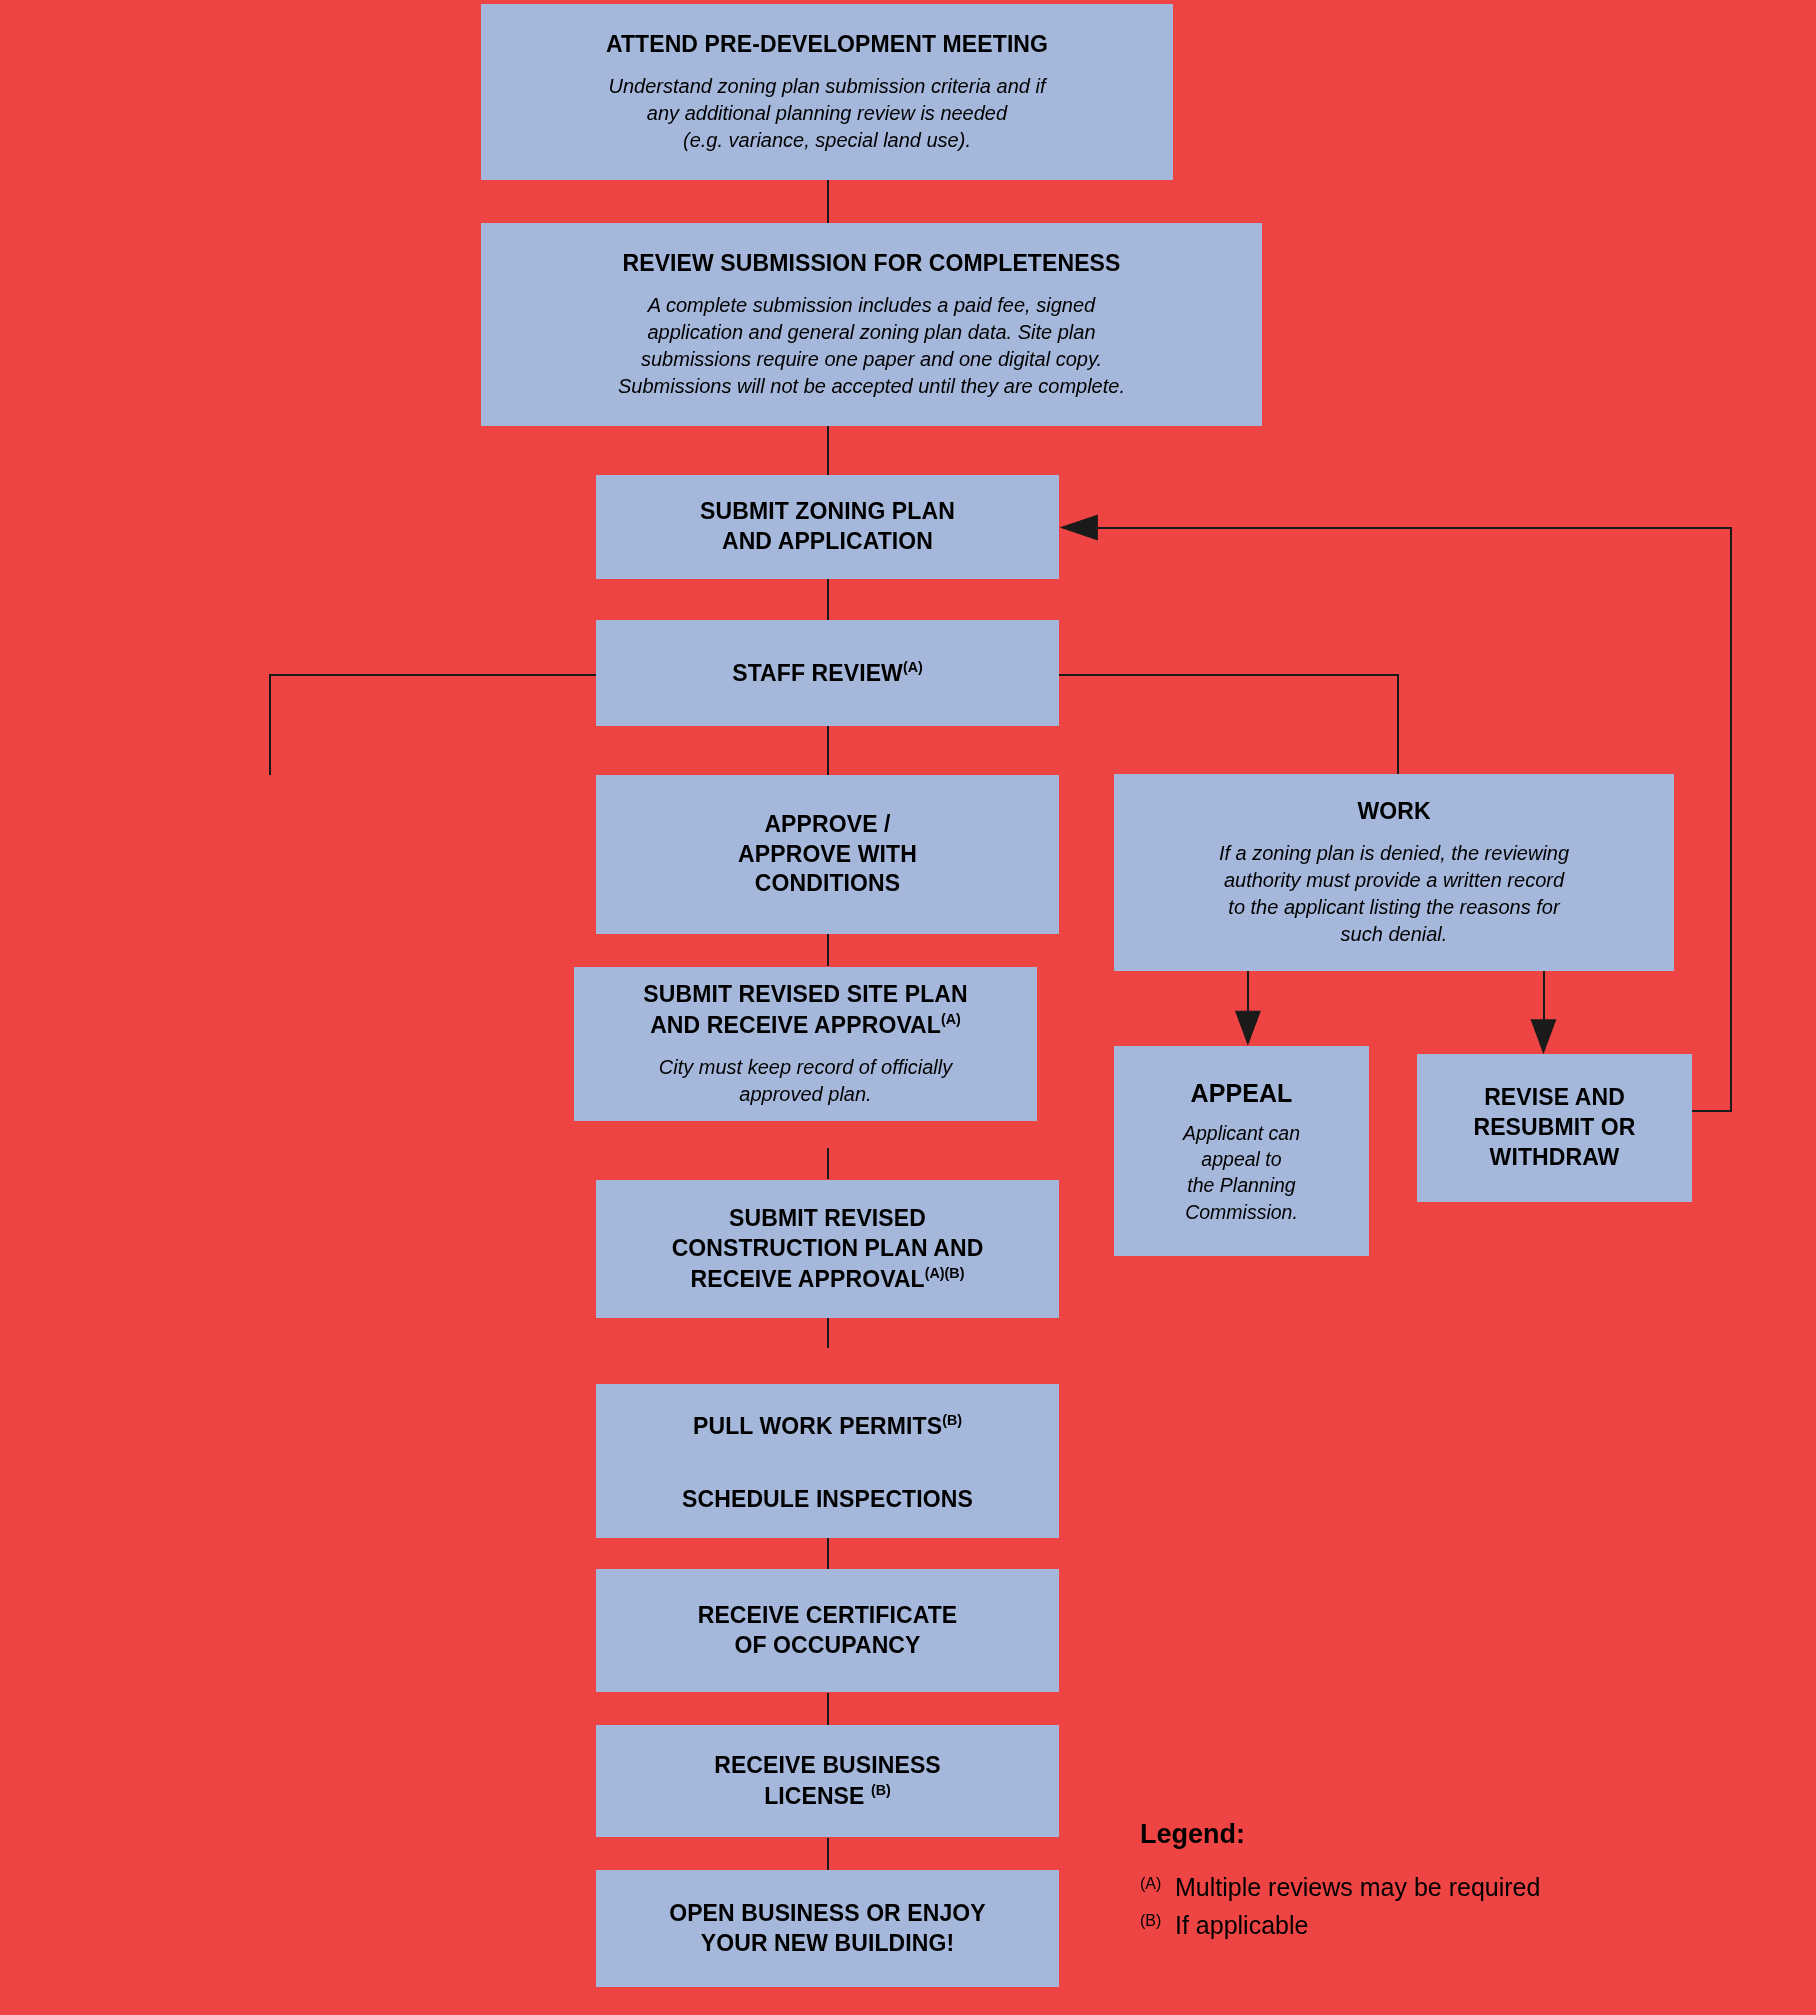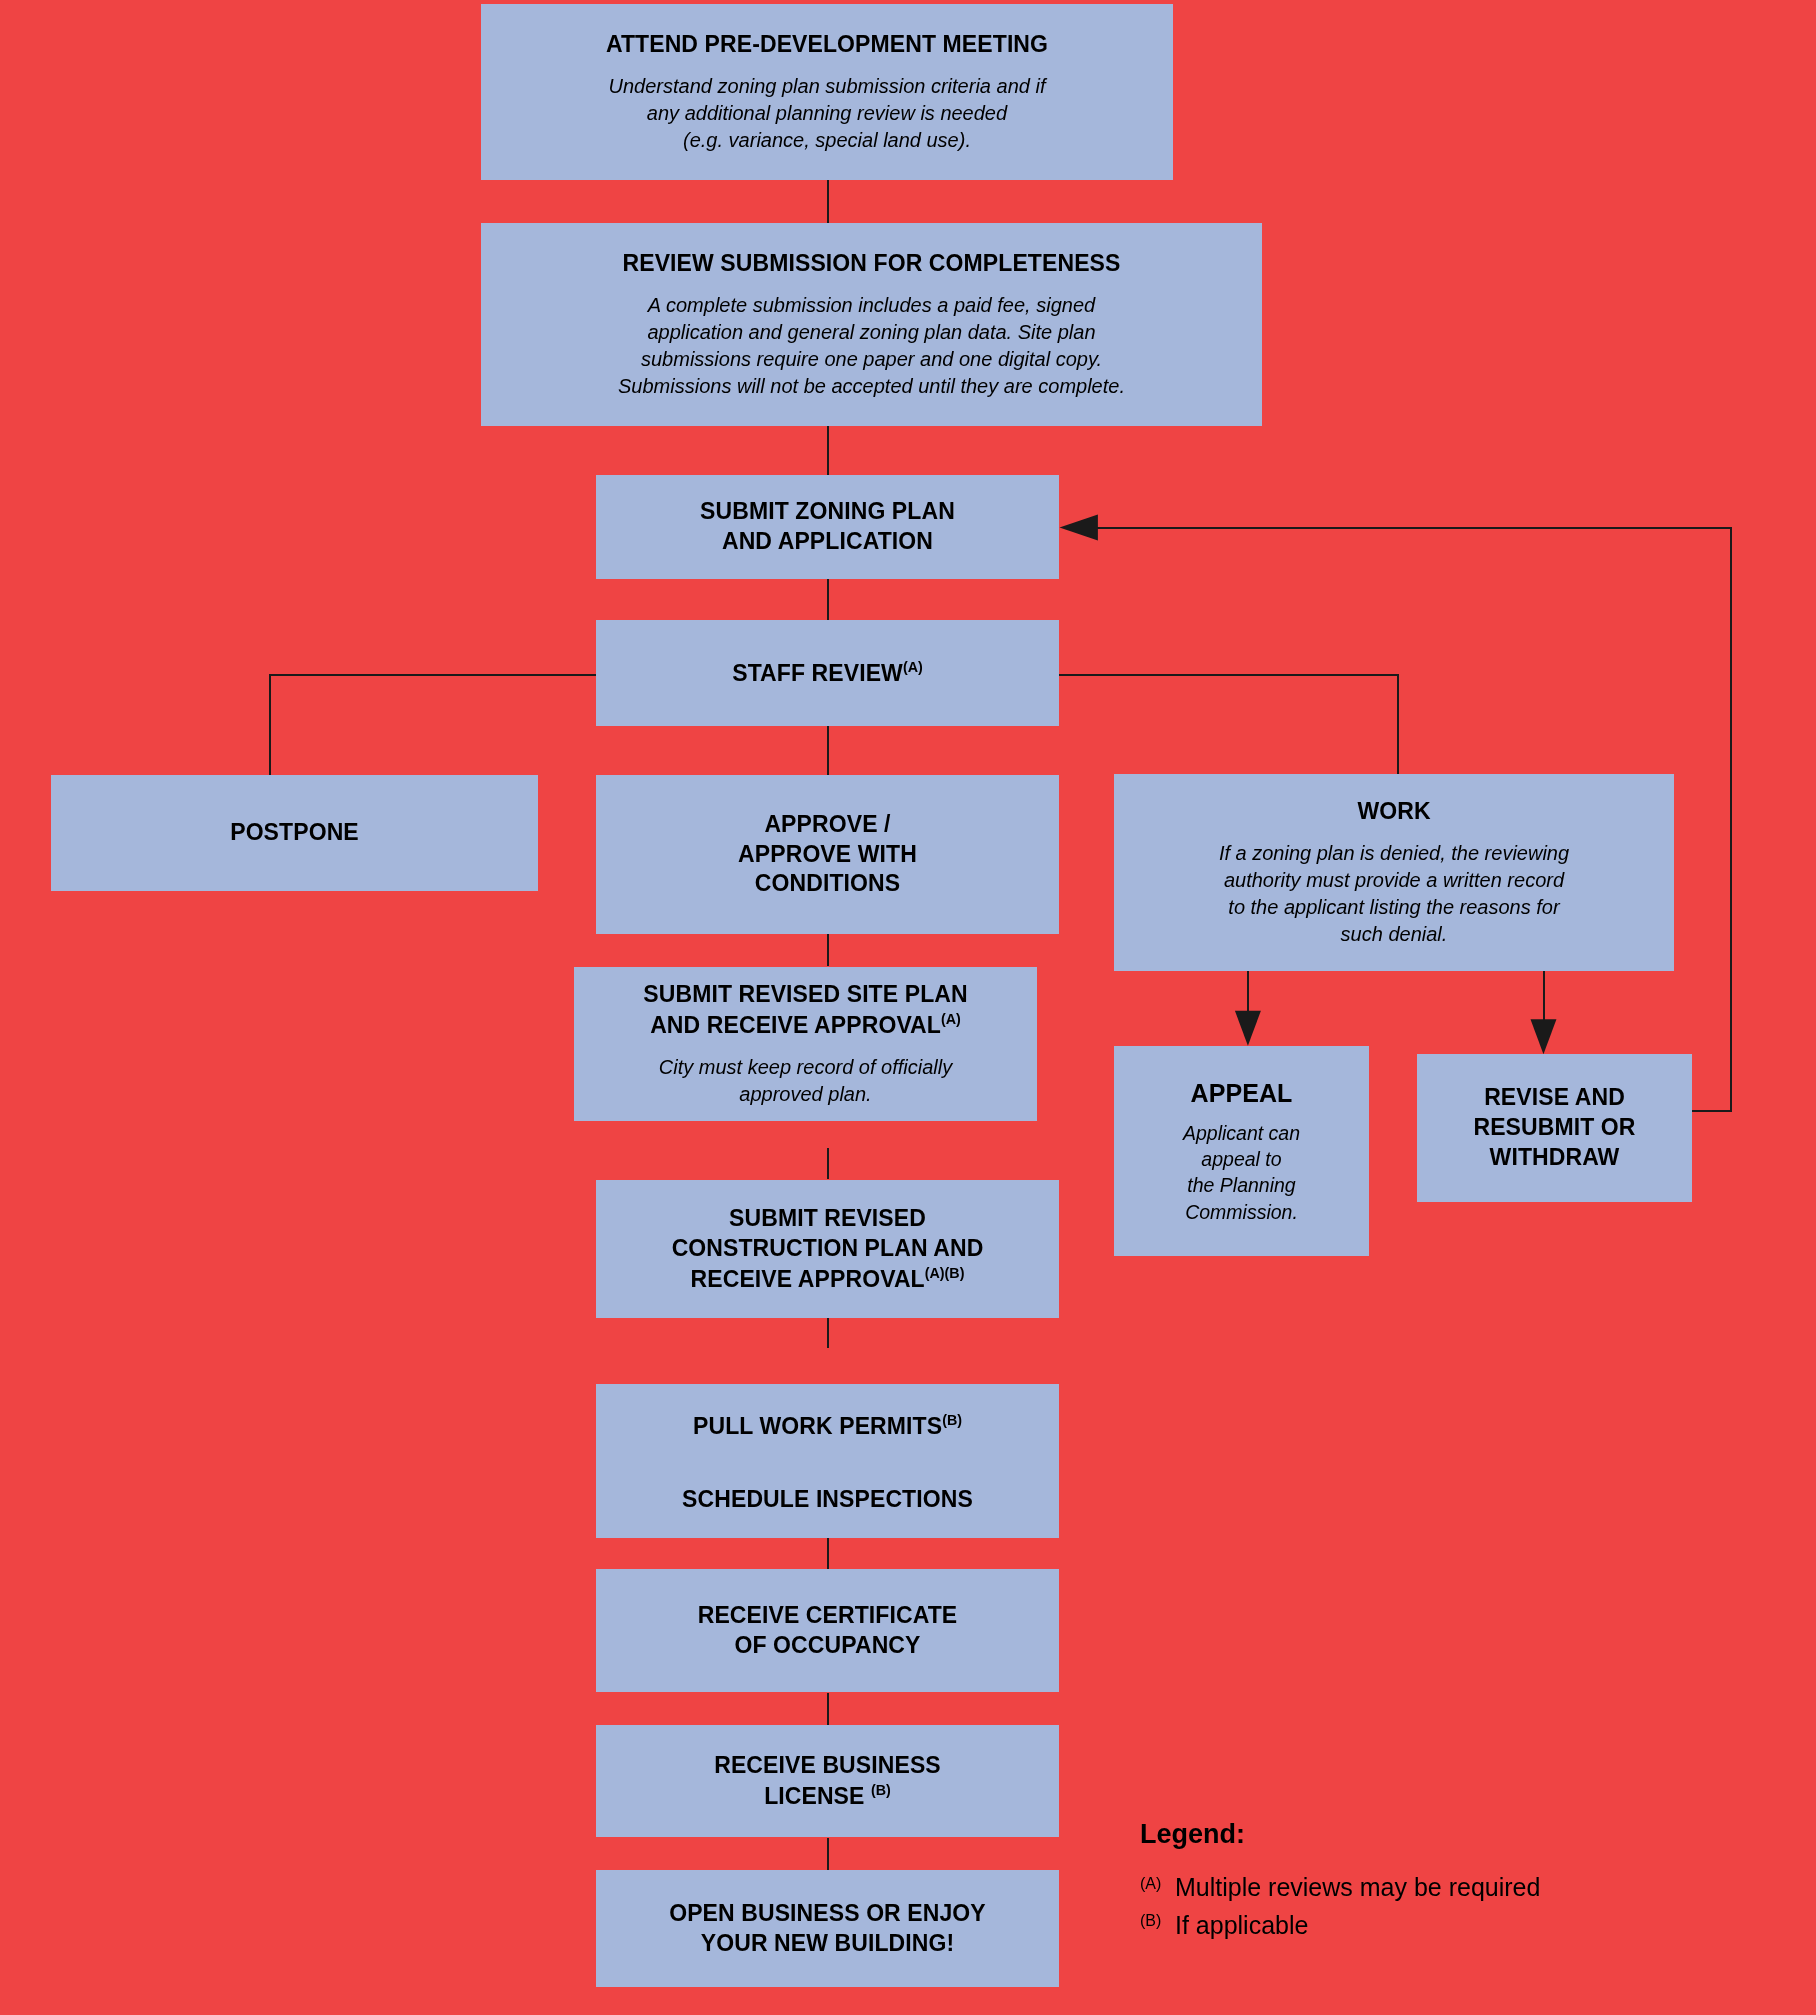--- a/index.html
+++ b/index.html
@@ -168,23 +168,20 @@
 
   <div class="node" style="left:596px; top:475px; width:463px; height:104px;">
     <div class="title">SUBMIT ZONING PLAN
 AND APPLICATION</div>
   </div>
 
   <div class="node" style="left:596px; top:620px; width:463px; height:106px;">
     <div class="title"><span>STAFF REVIEW</span><span class="sup">(A)</span></div>
   </div>
 
-  <div class="node" style="left:51px; top:775px; width:487px; height:116px;">
-    <div class="title">POSTPONE</div>
-  </div>
 
   <div class="node" style="left:596px; top:775px; width:463px; height:159px;">
     <div class="title">APPROVE /
 APPROVE WITH
 CONDITIONS</div>
   </div>
 
   <div class="node" style="left:1114px; top:774px; width:560px; height:197px;">
     <div class="title">WORK</div>
     <div class="desc">If a zoning plan is denied, the reviewing

